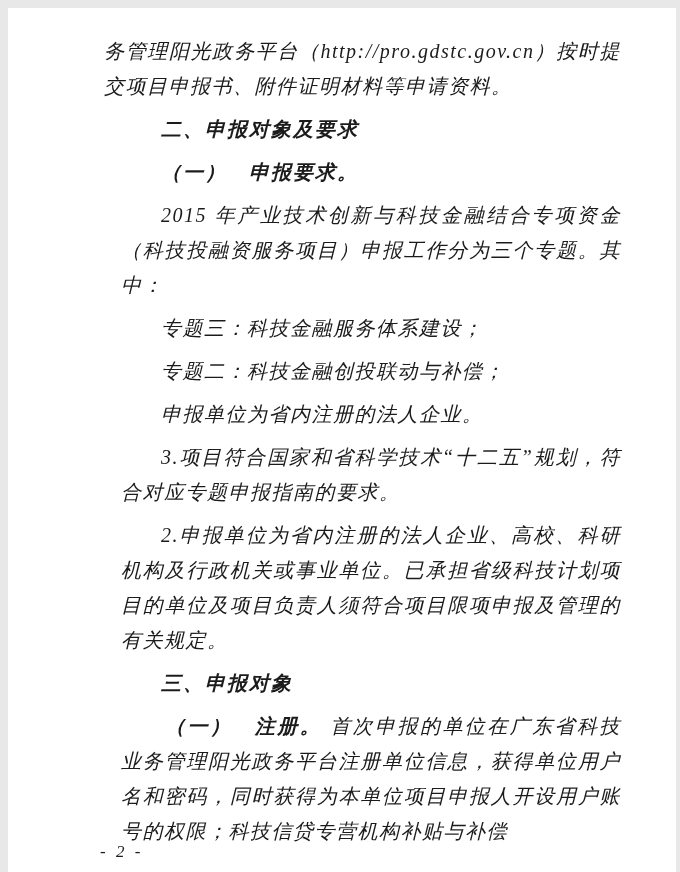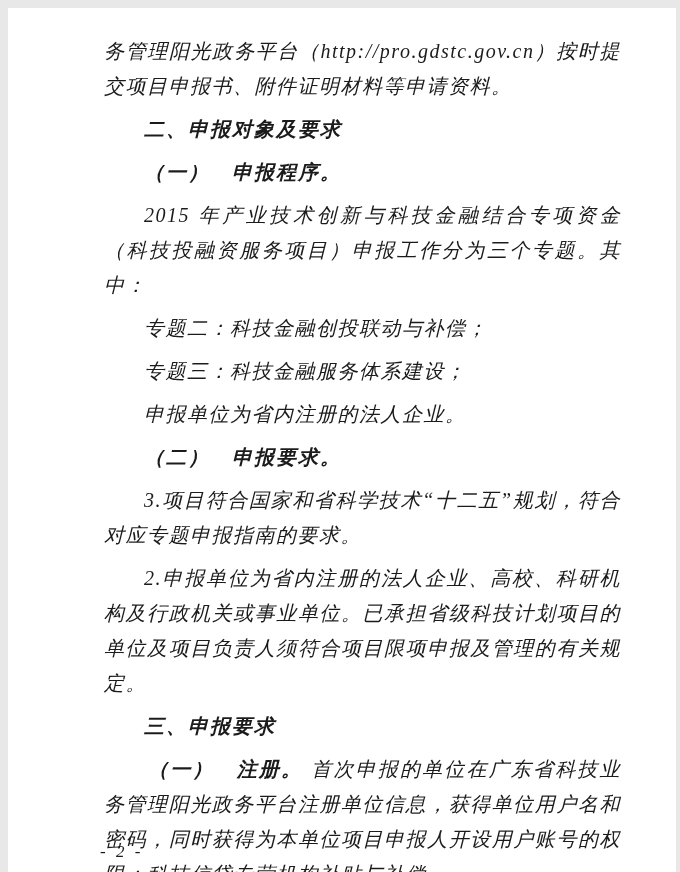--- a/index.html
+++ b/index.html
@@ -28,20 +28,21 @@
   .content p {
     font-size: 20px;
     line-height: 35px;
     text-align: justify;
     letter-spacing: 1.5px;
     word-break: break-all;
   }
 
   .content p.indent {
     text-indent: 2em;
+    margin-left: 17px;
   }
 
   
   .heading-hei {
     font-family: "Liberation Sans", "DejaVu Sans", sans-serif;
     font-weight: 700;
     letter-spacing: 2px !important;
   }
 
   
@@ -68,39 +69,38 @@
 <body>
 
 <div class="page">
 
   <div class="content">
 
     <p>务管理阳光政务平台（http://pro.gdstc.gov.cn）按时提交项目申报书、附件证明材料等申请资料。</p>
 
     <p class="indent heading-hei">二、申报对象及要求</p>
 
-    <p class="indent heading-kai">（一）　申报程序。</p>
+    <p class="indent heading-kai">（一）　申报要求。</p>
 
     <p class="indent">2015 年产业技术创新与科技金融结合专项资金（科技投融资服务项目）申报工作分为三个专题。其中：</p>
 
 
+    <p class="indent">专题三：科技金融服务体系建设；</p>
+
     <p class="indent">专题二：科技金融创投联动与补偿；</p>
-
-    <p class="indent">专题三：科技金融服务体系建设；</p>
 
     <p class="indent">申报单位为省内注册的法人企业。</p>
 
 
-    <p class="indent heading-kai">（二）　申报要求。</p>
 
     <p class="indent">3.项目符合国家和省科学技术“十二五”规划，符合对应专题申报指南的要求。</p>
 
     <p class="indent">2.申报单位为省内注册的法人企业、高校、科研机构及行政机关或事业单位。已承担省级科技计划项目的单位及项目负责人须符合项目限项申报及管理的有关规定。</p>
 
-    <p class="indent heading-hei">三、申报要求</p>
+    <p class="indent heading-hei">三、申报对象</p>
 
     <p class="indent"><span class="lead-bold">（一）　注册。</span><span>首次申报的单位在广东省科技业务管理阳光政务平台注册单位信息，获得单位用户名和密码，同时获得为本单位项目申报人开设用户账号的权限；科技信贷专营机构补贴与补偿</span></p>
 
   </div>
 
   <div class="page-number">- 2 -</div>
 
 </div>
 
 </body></html>

